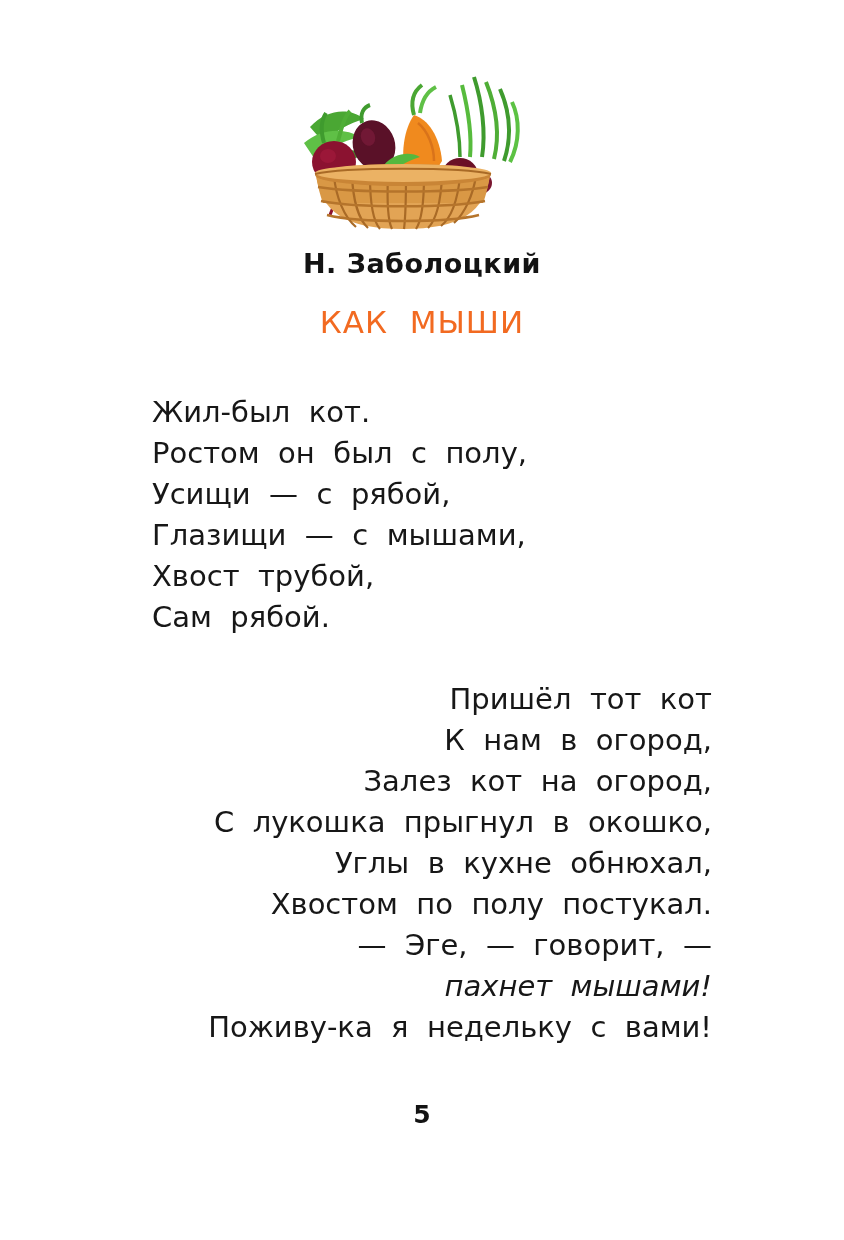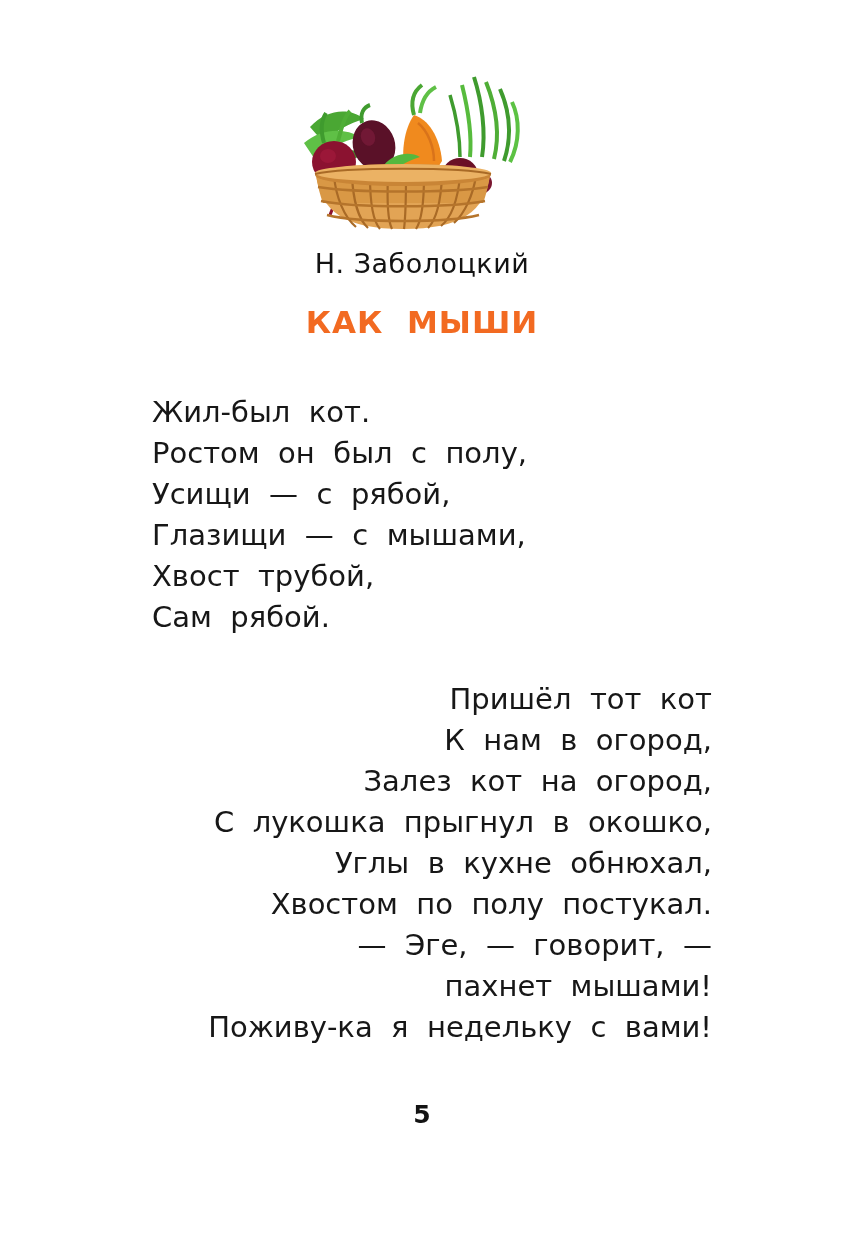--- a/index.html
+++ b/index.html
@@ -33,34 +33,34 @@
   .illo-svg { display: block; width: 275px; height: 175px; }
 
   
   .author {
     position: absolute;
     left: 0;
     top: 248px;
     width: 844px;
     text-align: center;
     font-size: 27px;
-    font-weight: normal;
+    font-weight: bold;
     letter-spacing: 0.5px;
     color: #131313;
   }
 
   
   .title {
     position: absolute;
     left: 0;
     top: 300px;
     width: 844px;
     text-align: center;
     color: #F26A21;
-    font-weight: bold;
+    font-weight: normal;
     font-size: 31px;
     line-height: 44px;
     letter-spacing: 1px;
   }
   .title .line { display: block; white-space: pre; }
 
   
   .poem {
     position: absolute;
     left: 152px;
@@ -69,21 +69,21 @@
     font-size: 29px;
     line-height: 41px;
     color: #171717;
   }
   .stanza { margin: 0 0 0 0; }
   .stanza + .stanza { margin-top: 41px; text-align: right; }
   .verse {
     white-space: pre;
     display: block;
   }
-  .verse.indented { padding-left: 238px; }
+  .verse.indented { padding-left: 238px; font-style: italic; }
 
   
   .page-number {
     position: absolute;
     left: 0;
     top: 1100px;
     width: 844px;
     text-align: center;
     font-size: 25px;
     font-weight: bold;

